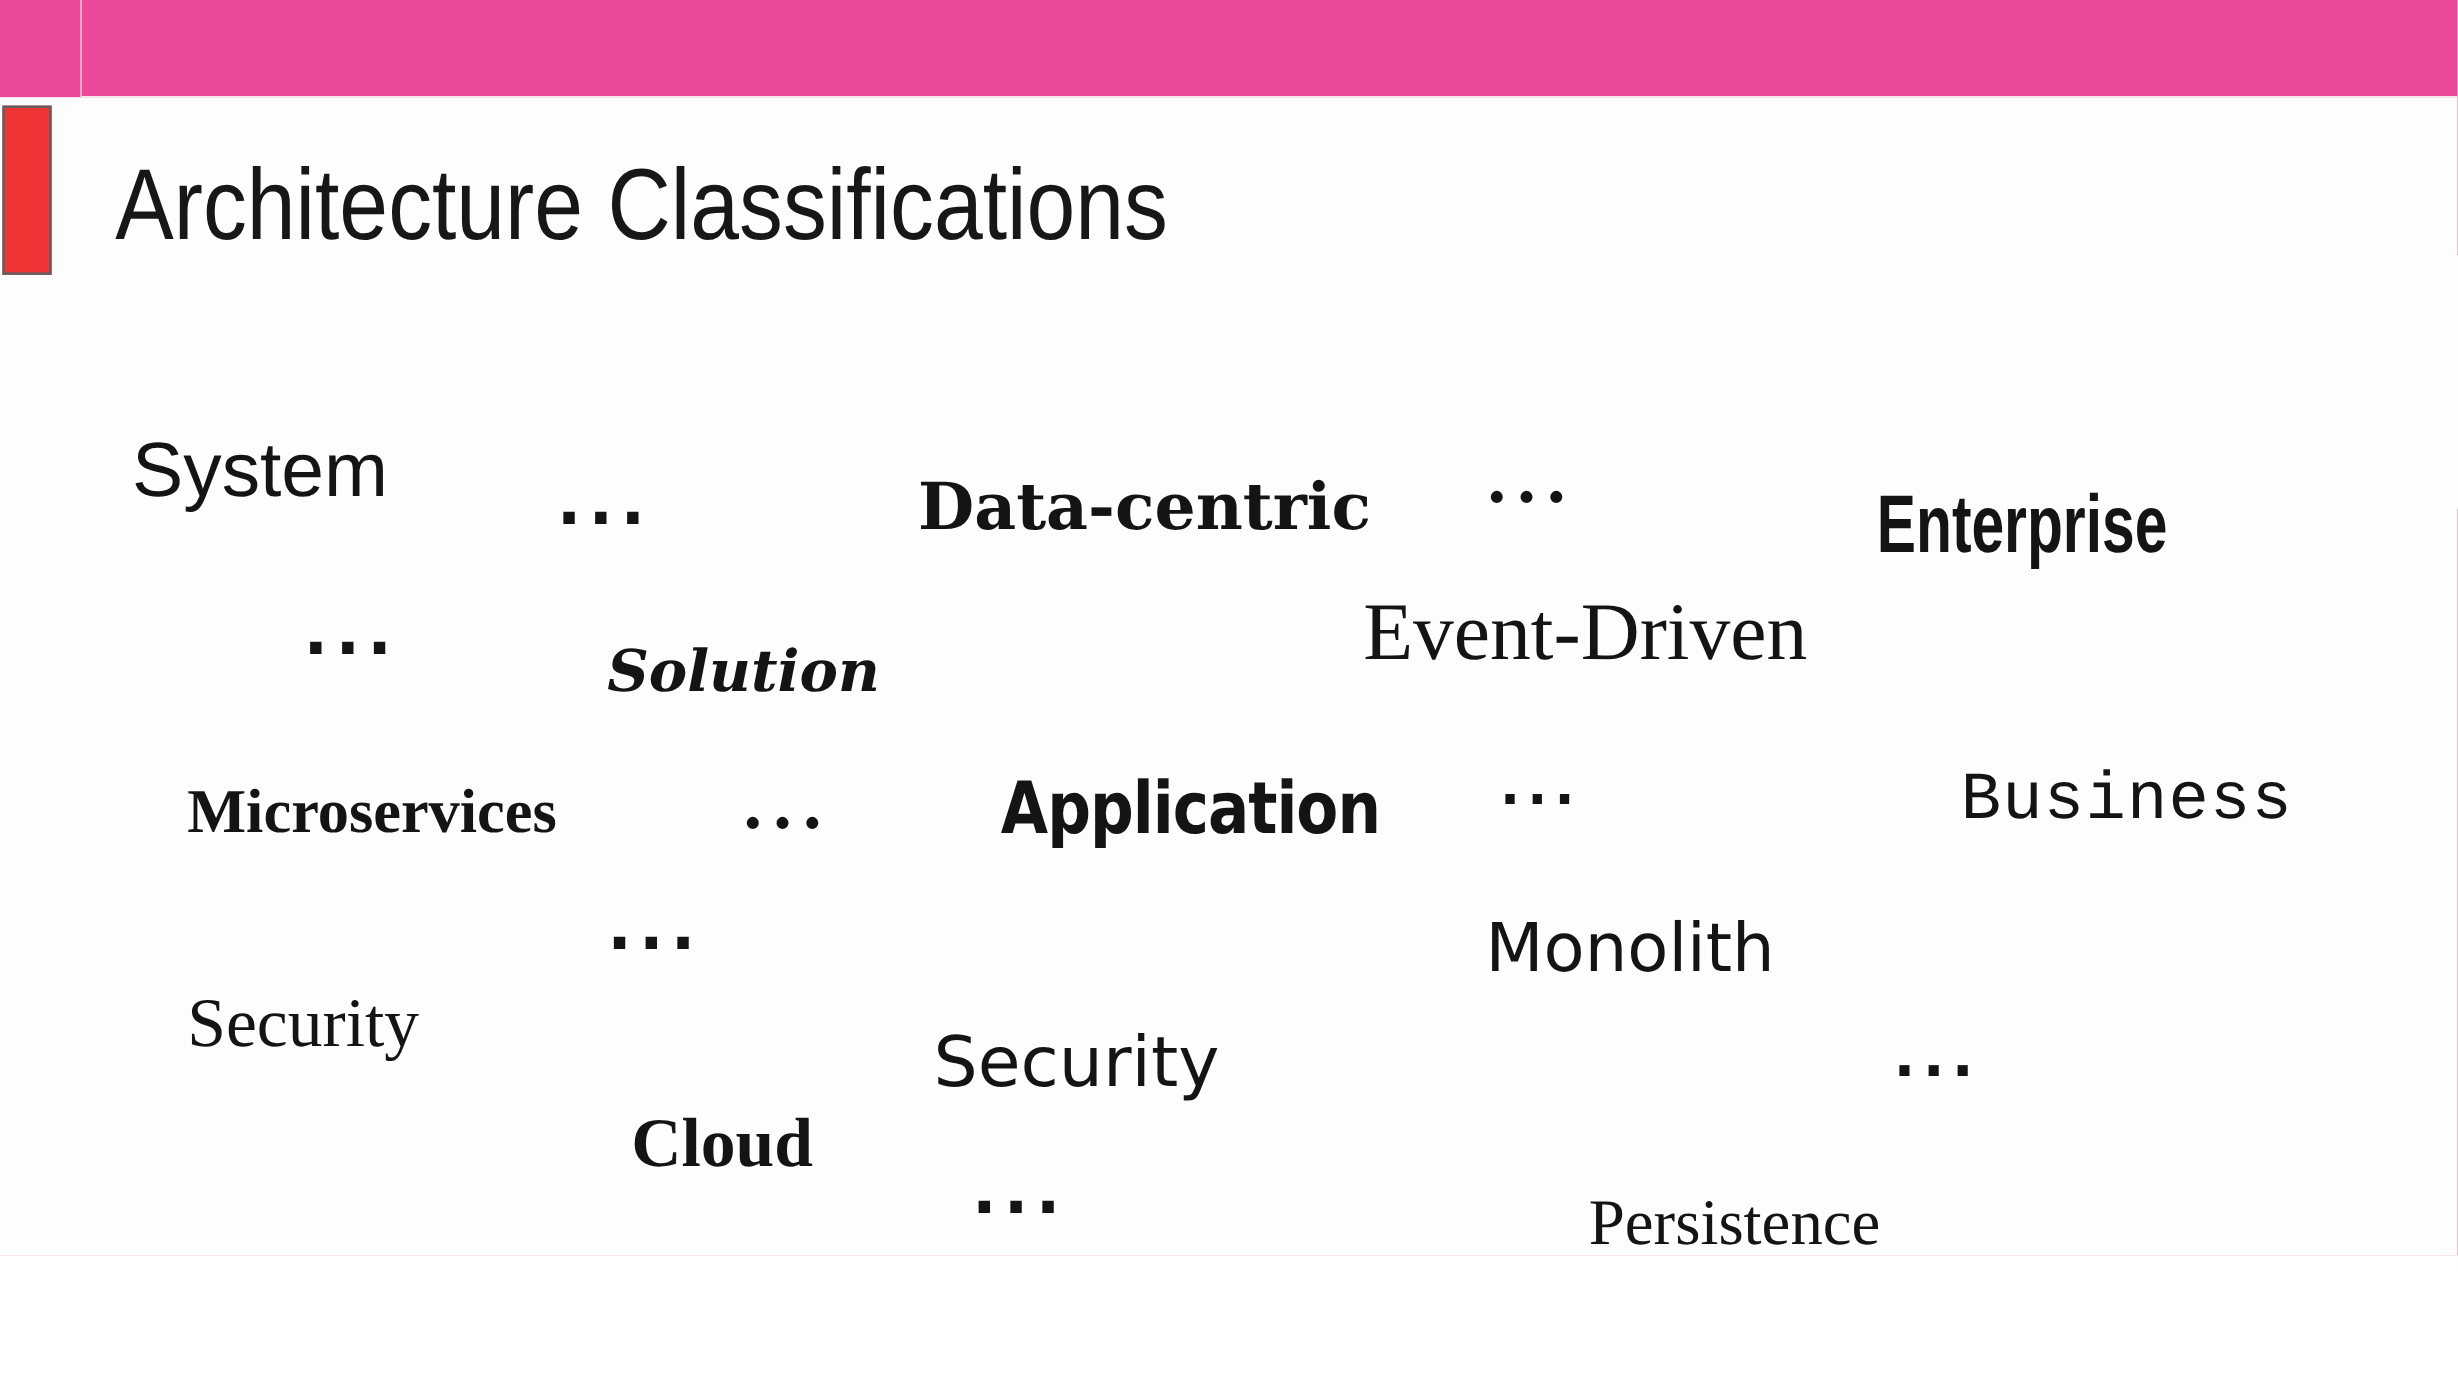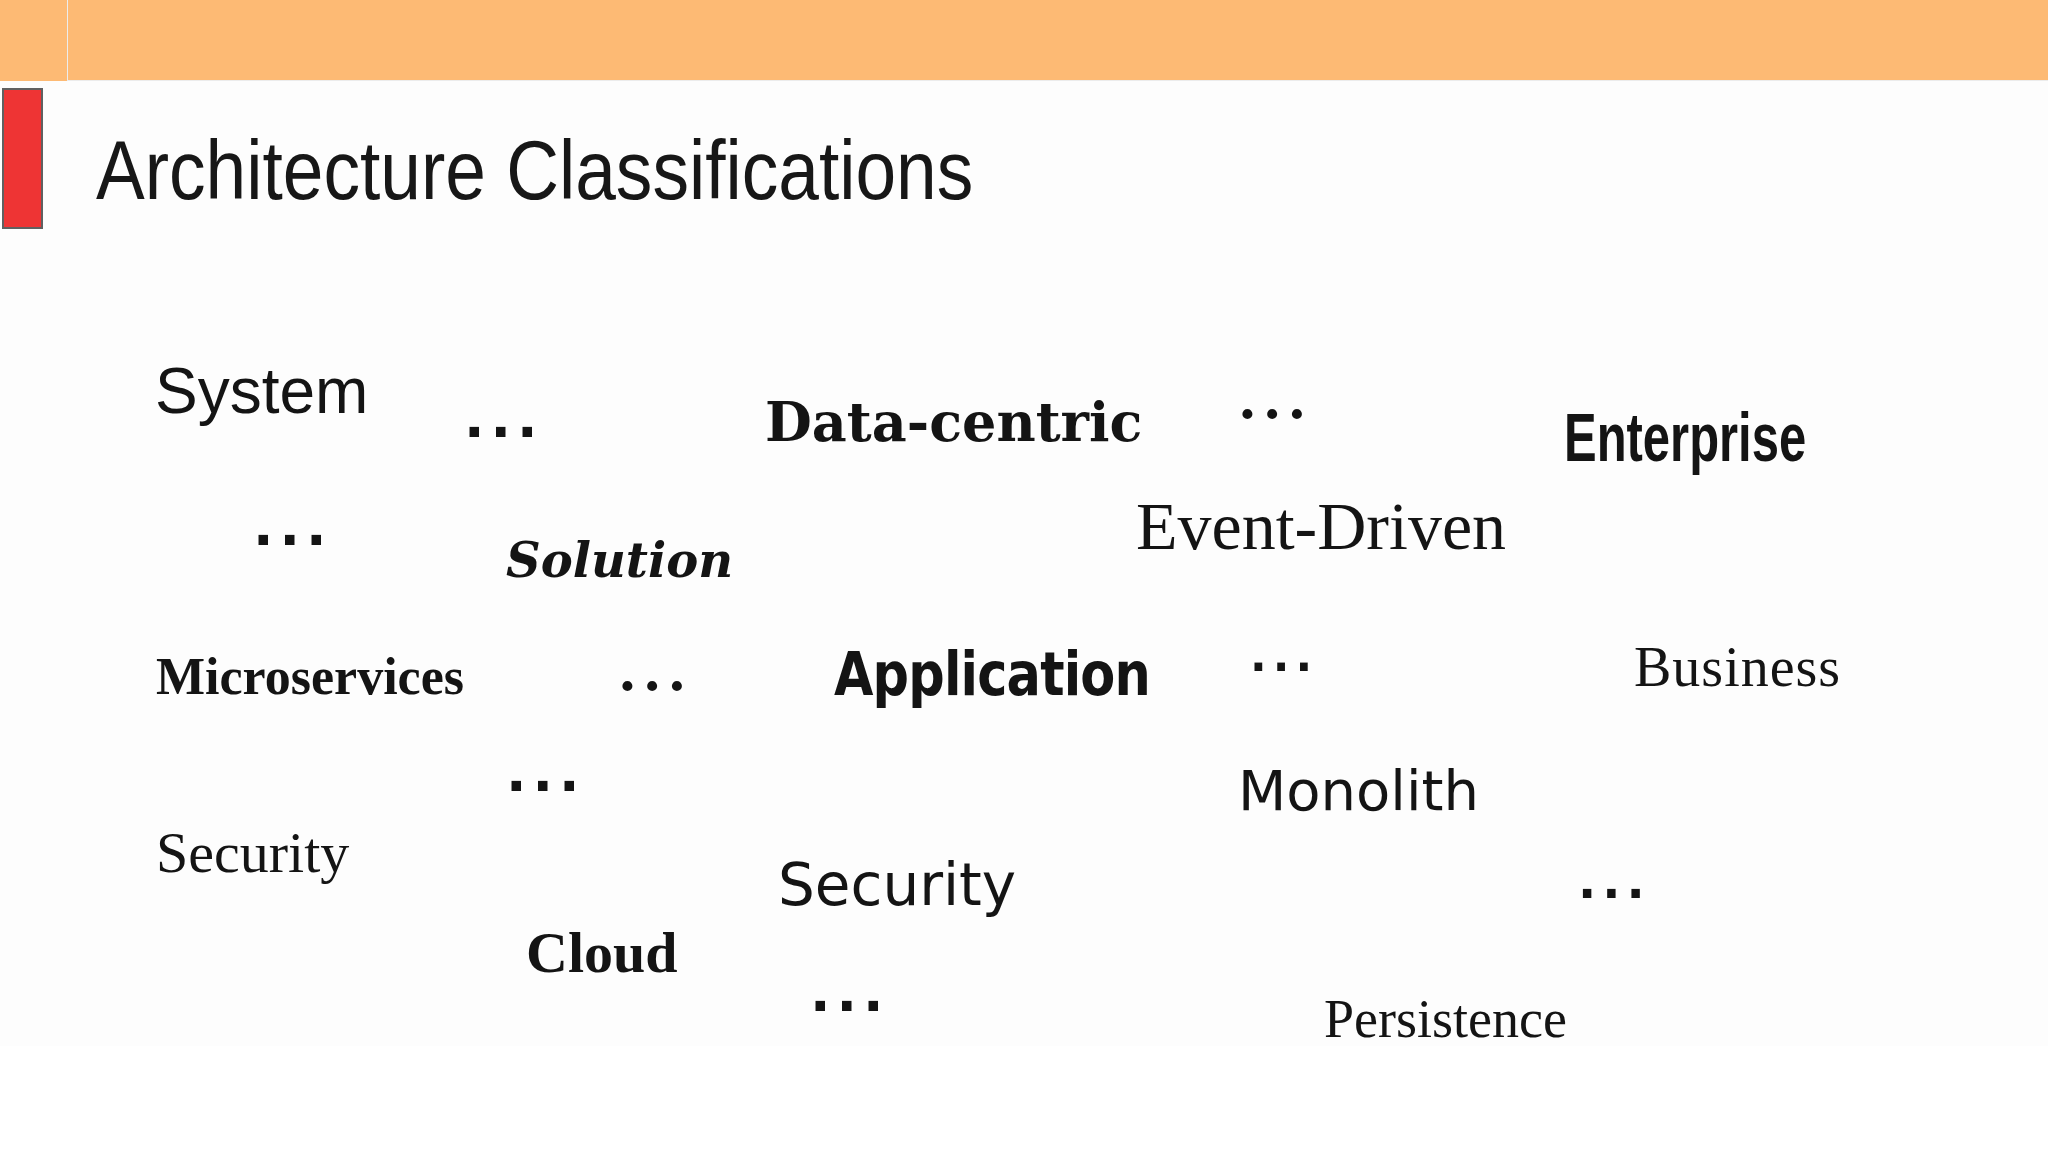--- a/index.html
+++ b/index.html
@@ -1,19 +1,19 @@
 <!DOCTYPE html>
 <html><head>
 <meta charset="utf-8">
 <style>
   html,body{margin:0;padding:0;}
   #canvas{
     position:relative;
     width:2048px;height:1046px;
-    background:#fdba74;
+    background:#ec4899;
     overflow:hidden;
     color:#141414;
   }
   .slide-bg{position:absolute;left:0;top:81px;width:2048px;height:1056px;background:#fdfdfd;}
   .edge-h{position:absolute;left:67px;top:80px;width:1981px;height:1px;background:#ececec;}
   .edge-v{position:absolute;left:67px;top:0;width:1px;height:80px;background:#ececec;}
 
   .title{
     position:absolute;left:96px;top:128px;
     font-family:"Liberation Sans",sans-serif;
@@ -37,33 +37,33 @@
   .f-slab-b {font-family:"DejaVu Serif",serif;font-weight:700;}
   .f-script {font-family:"DejaVu Serif",serif;font-weight:700;font-style:italic;}
   .f-cond-b {font-family:"Liberation Sans",sans-serif;font-weight:700;transform:scaleX(.72);transform-origin:left top;}
   .f-round-b{font-family:"DejaVu Sans",sans-serif;font-weight:700;transform:scaleX(.85);transform-origin:left top;letter-spacing:-1px;}
   .f-mono   {font-family:"Liberation Mono",monospace;font-weight:400;letter-spacing:1px;}
   .f-casual {font-family:"DejaVu Sans",sans-serif;font-weight:400;}
   .f-dots-sans {font-family:"DejaVu Sans",sans-serif;font-weight:700;letter-spacing:6px;}
   .f-dots-serif{font-family:"DejaVu Serif",serif;font-weight:700;letter-spacing:6px;}
 
   
-  .t0 {left:110px; top:359px; font-size:64px;margin-left:45px;}   
+  .t0 {left:110px; top:359px; font-size:64px;}   
   .t1 {left:464px; top:392px; font-size:54px;}   
   .t2 {left:765px; top:395px; font-size:54px;}   
   .t3 {left:1238px;top:372px; font-size:54px;}   
   .t4 {left:1564px;top:403px; font-size:68px;}   
   .t5 {left:253px; top:500px; font-size:54px;}   
   .t6 {left:506px; top:536px; font-size:48px;}   
   .t7 {left:1136px;top:492px; font-size:68px;text-align:center;}   
   .t8 {left:116px; top:651px; font-size:52px;}   
   .t9 {left:618px; top:644px; font-size:54px;}   
   .t10{left:834px; top:644px; font-size:60px;}   
   .t11{left:1250px;top:634px; font-size:44px;}   
-  .t12{left:1634px;top:639px; font-size:56px;font-family:Liberation Serif, serif;}   
+  .t12{left:1634px;top:639px; font-size:56px;}   
   .t13{left:506px; top:746px; font-size:54px;}   
   .t14{left:156px; top:824px; font-size:58px;}   
   .t15{left:778px; top:856px; font-size:58px;}   
   .t16{left:1238px;top:763px; font-size:56px;}   
   .t17{left:486px; top:924px; font-size:58px;}   
   .t18{left:810px; top:966px; font-size:54px;}   
   .t19{left:1324px;top:992px; font-size:54px;}   
   .t20{left:1578px;top:857px; font-size:48px;}   
 </style>
 </head>

